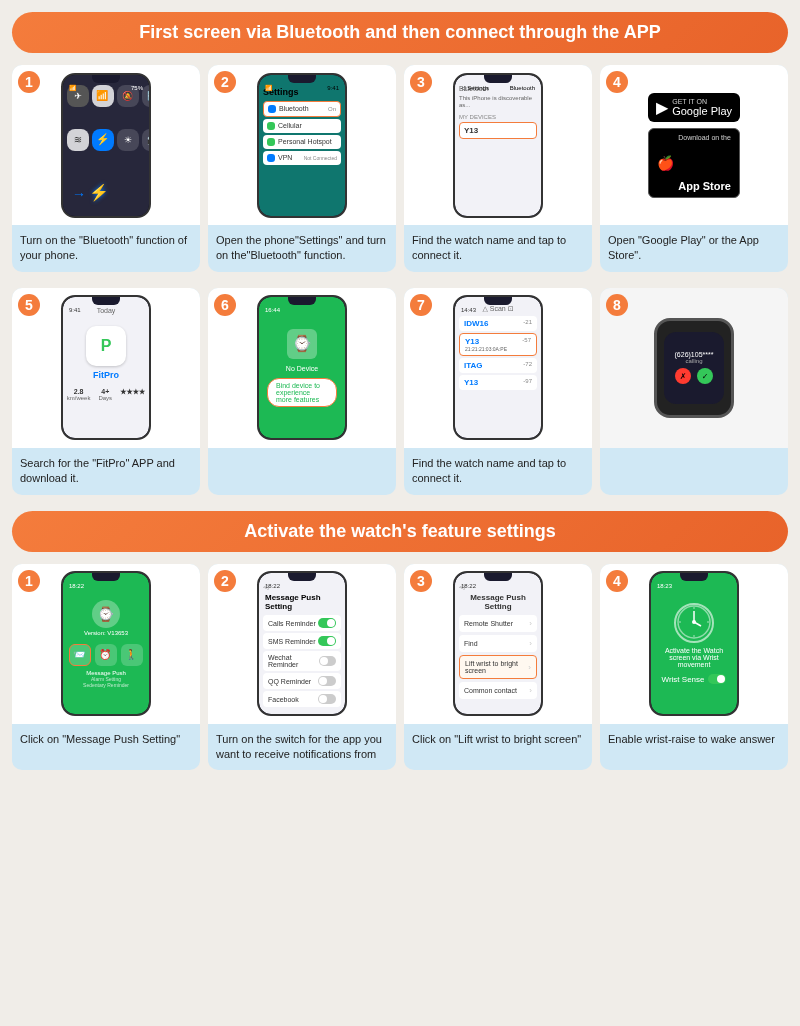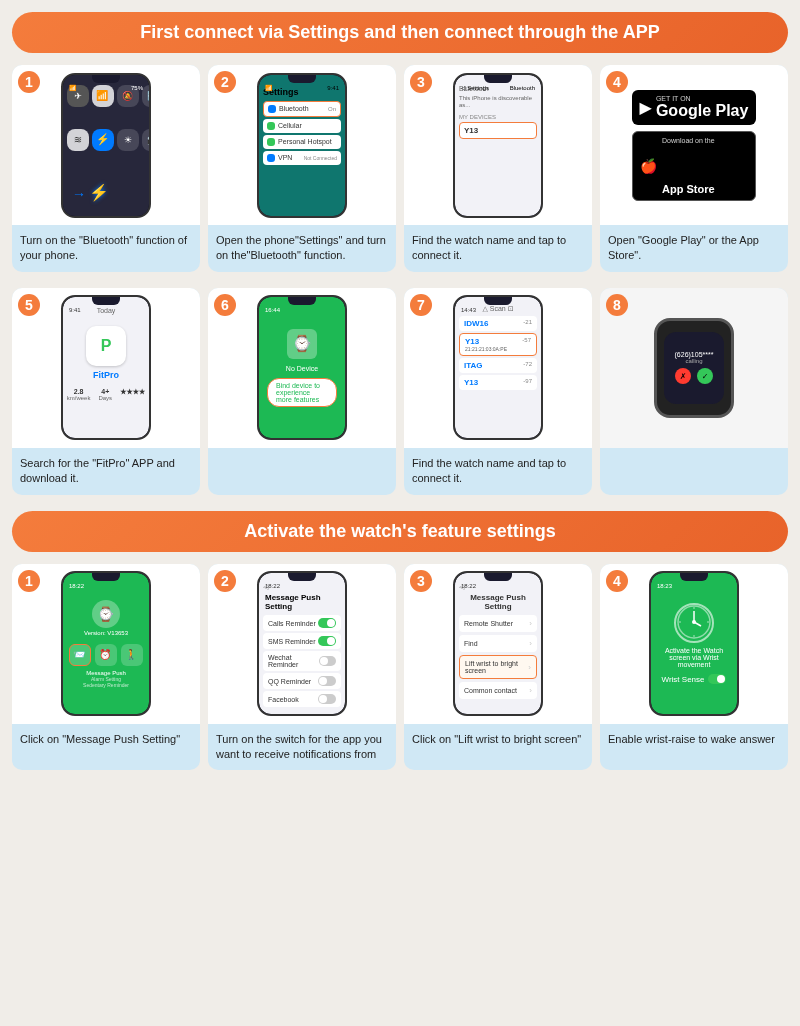--- a/index.html
+++ b/index.html
@@ -182,21 +182,21 @@
       border-radius: 6px;
       padding: 5px 8px;
       color: white;
       font-size: 8px;
       display: flex;
       align-items: center;
       gap: 4px;
     }
     .google-play-btn .gp-icon { font-size: 16px; }
     .google-play-text-area .small { font-size: 7px; opacity: 0.8; }
-    .google-play-text-area .big { font-size: 16px; font-weight: bold; }
+    .google-play-text-area .big { font-size: 11px; font-weight: normal; }
     .app-store-btn {
       background: #000;
       border-radius: 6px;
       padding: 5px 8px;
       color: white;
       font-size: 8px;
       display: flex;
       align-items: center;
       gap: 4px;
       border: 1px solid #555;
@@ -455,21 +455,21 @@
       color: white;
       z-index: 4;
     }
 
     .section-gap { margin-bottom: 16px; }
   </style>
 </head>
 <body>
 
 <div class="section-header">
-  <span>First connect via Settings and then connect through the APP</span>
+  <span>First screen via Bluetooth and then connect through the APP</span>
 </div>
 
 <div class="grid-4">
 
   <div class="step-card">
     <div class="step-image-area">
       <div class="step-number">1</div>
 
       <div class="phone-mock">
         <div class="notch"></div>

